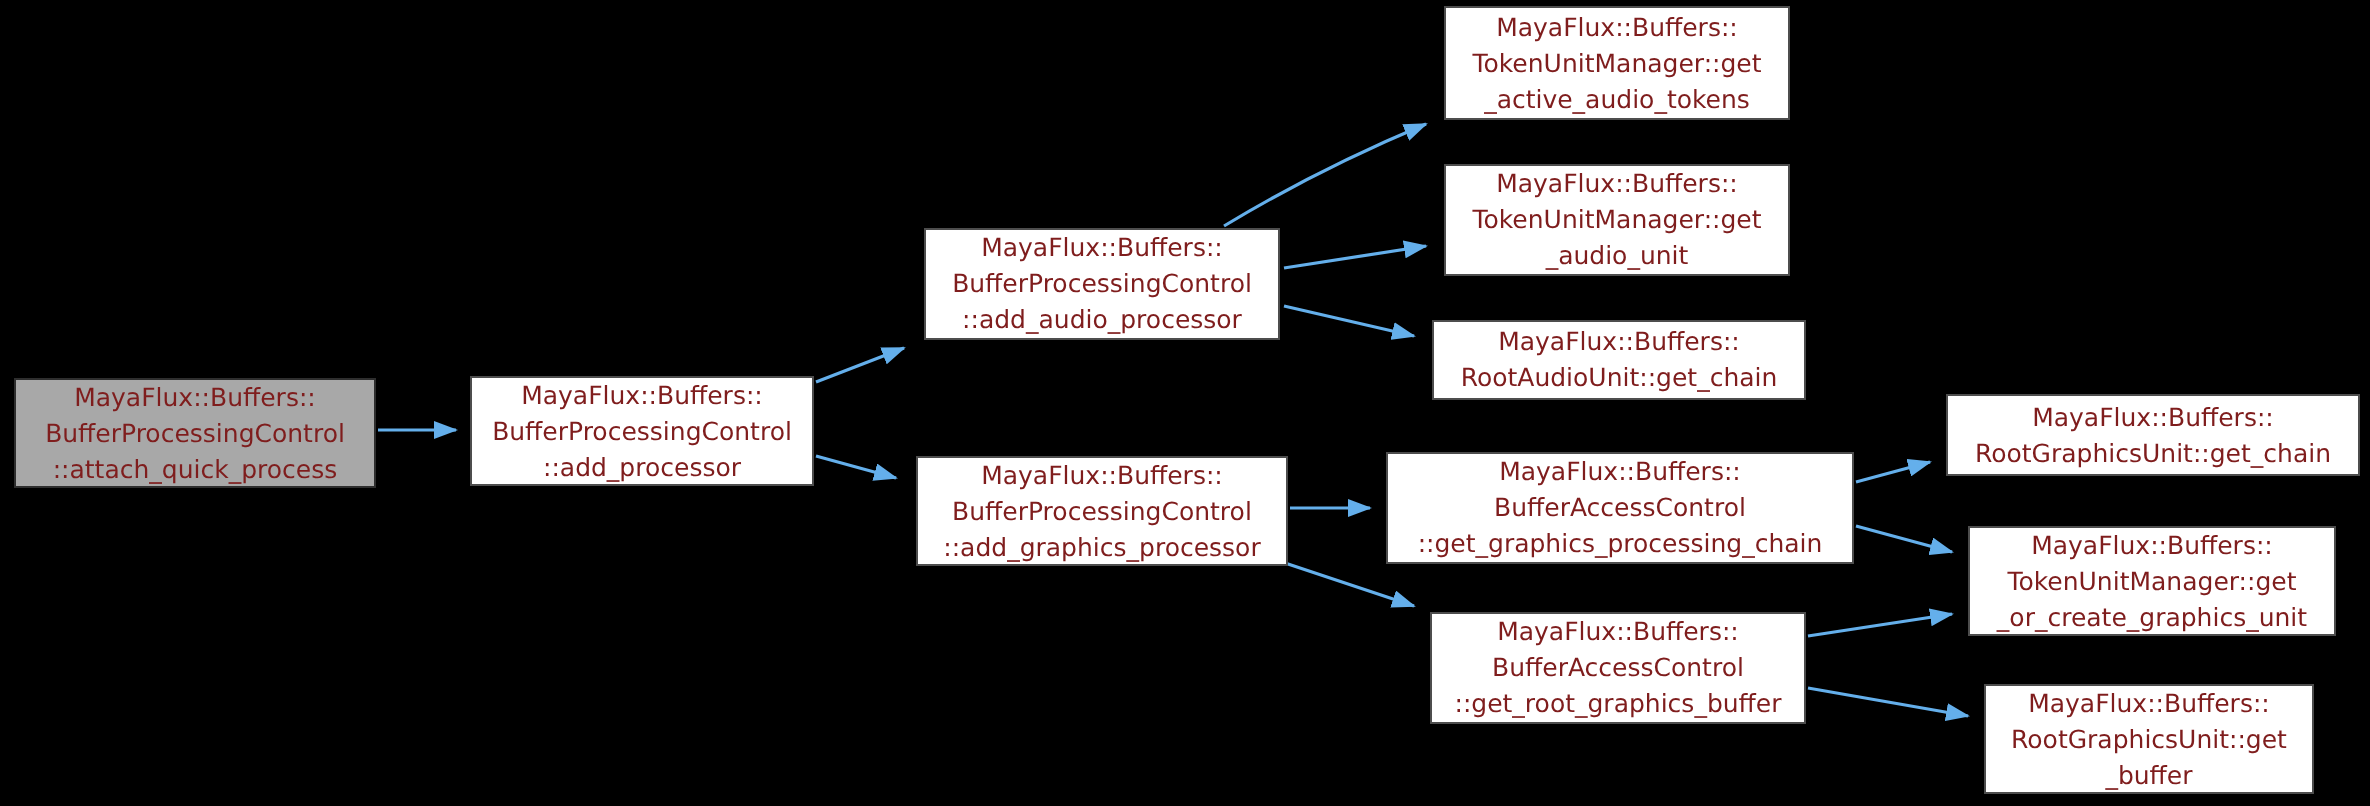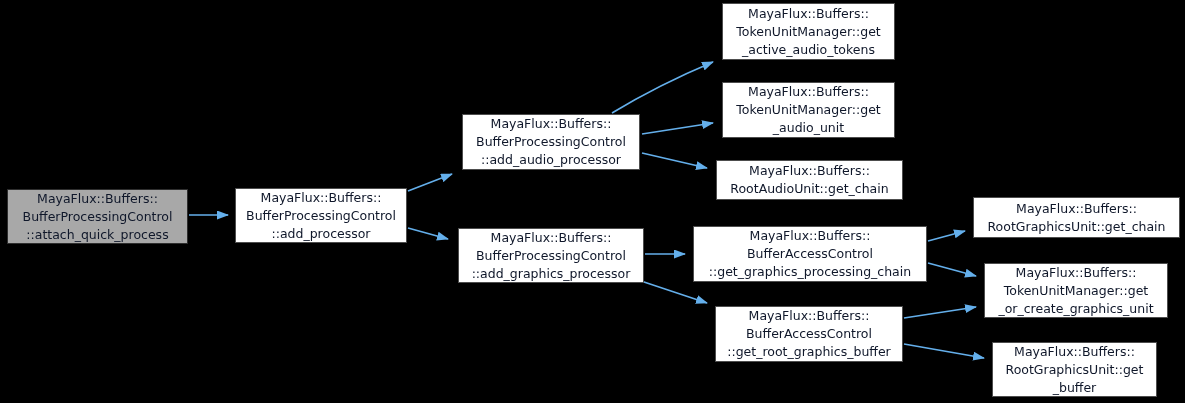--- a/index.html
+++ b/index.html
@@ -12,21 +12,21 @@
   }
   #edges { position:absolute; left:0; top:0; width:1185px; height:403px; }
   .node {
     position:absolute;
     box-sizing:border-box;
     display:flex; align-items:center; justify-content:center;
     text-align:center;
     white-space:pre-line;
     background:#ffffff;
     border:1.5px solid #4d4d4d;
-    color:#0f172a;
+    color:#7f1d1d;
     font-size:12.5px; line-height:18px;
     padding:0 3px;
     cursor:pointer;
   }
   .node.highlight {
     background:#a8a8a8;
     border-color:#2e2e2e;
     cursor:default;
   }
   .edge { stroke:#64AFEB; stroke-width:1.6; fill:none; }

